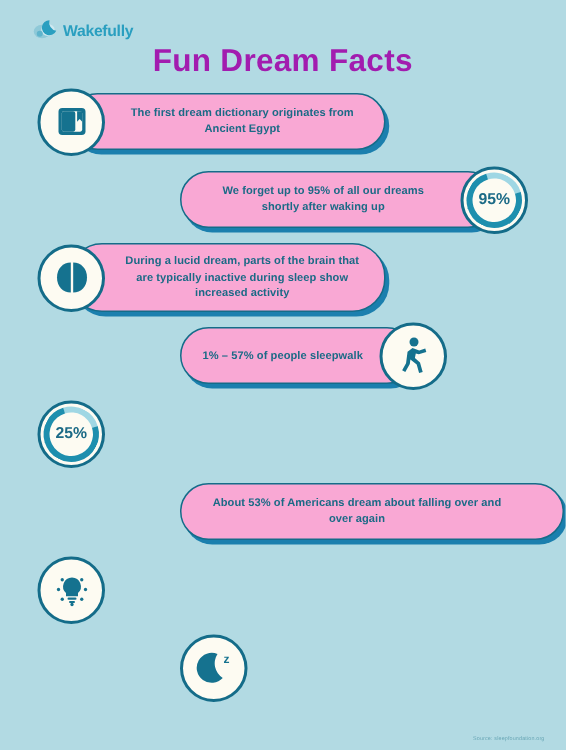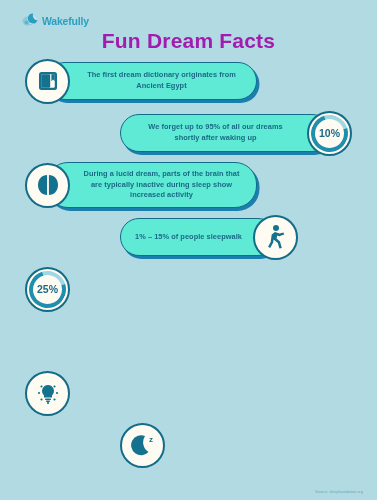--- a/index.html
+++ b/index.html
@@ -34,21 +34,21 @@
     position:relative;
     display:flex; align-items:center;
     margin-bottom:6px;
     min-height:46px;
   }
   .card.left{ justify-content:flex-start; padding-left:25px; padding-right:120px; }
   .card.right{ justify-content:flex-end; flex-direction:row-reverse; padding-right:25px; padding-left:120px; }
 
   .pill{
     position:relative;
-    background:#5eead4;
+    background:#f9a8d4;
     border:1.6px solid #146c89;
     border-radius:22px;
     box-shadow:2.5px 3px 0 0 #1b7fae;
     min-height:38px;
     display:flex; align-items:center; justify-content:center;
     padding:6px 14px;
     z-index:1;
   }
   .card.left .pill{ padding-left:34px; margin-left:-24px; }
   .card.right .pill{ padding-right:34px; margin-right:-24px; }
@@ -120,21 +120,21 @@
       </svg>
     </div>
     <div class="pill">
       <div class="pill-text">The first dream dictionary originates from Ancient Egypt</div>
     </div>
   </div>
 
   <div class="card right">
     <div class="badge stat-badge">
       <span class="ring"></span>
-      <span class="stat-num">10%</span>
+      <span class="stat-num">95%</span>
     </div>
     <div class="pill">
       <div class="pill-text">We forget up to 95% of all our dreams shortly after waking up</div>
     </div>
   </div>
 
   <div class="card left">
     <div class="badge icon-badge">
       <svg width="26" height="24" viewBox="0 0 26 24">
         <path d="M12.2 2 C7 2 3 6 3 12 s4 10 9.2 10 z" fill="#15728f"></path>
@@ -148,32 +148,35 @@
   </div>
 
   <div class="card right">
     <div class="badge icon-badge">
       <svg width="24" height="26" viewBox="0 0 24 26">
         <circle cx="13" cy="4" r="3" fill="#15728f"></circle>
         <path d="M12 8 l4.5 1.6 l4 -1.2 l0.7 2.2 l-5 1.6 l-2 -0.6 l-0.6 3 l3.4 3 l1.8 6.4 l-2.4 0.6 l-1.6 -5.6 l-4.2 -3.4 l-0.4 3 l-3 5.4 l-2.1 -1.2 l2.6 -4.7 l1 -7.6 z" fill="#15728f"></path>
       </svg>
     </div>
     <div class="pill">
-      <div class="pill-text">1% – 15% of people sleepwalk</div>
+      <div class="pill-text">1% – 57% of people sleepwalk</div>
     </div>
   </div>
 
   <div class="card left">
     <div class="badge stat-badge">
       <span class="ring"></span>
       <span class="stat-num">25%</span>
     </div>
   </div>
 
   <div class="card right">
+    <div class="pill">
+      <div class="pill-text">About 53% of Americans dream about falling over and over again</div>
+    </div>
   </div>
 
   <div class="card left">
     <div class="badge icon-badge">
       <svg width="26" height="26" viewBox="0 0 26 26">
         <path d="M13 5 a6 6 0 0 1 4 10.4 v2.1 h-8 v-2.1 a6 6 0 0 1 4 -10.4 z" fill="#15728f"></path>
         <rect x="10" y="18.4" width="6" height="1.5" rx="0.7" fill="#15728f"></rect>
         <rect x="11" y="20.6" width="4" height="1.4" rx="0.7" fill="#15728f"></rect>
         <circle cx="4" cy="13" r="1.1" fill="#15728f"></circle>
         <circle cx="22" cy="13" r="1.1" fill="#15728f"></circle>

